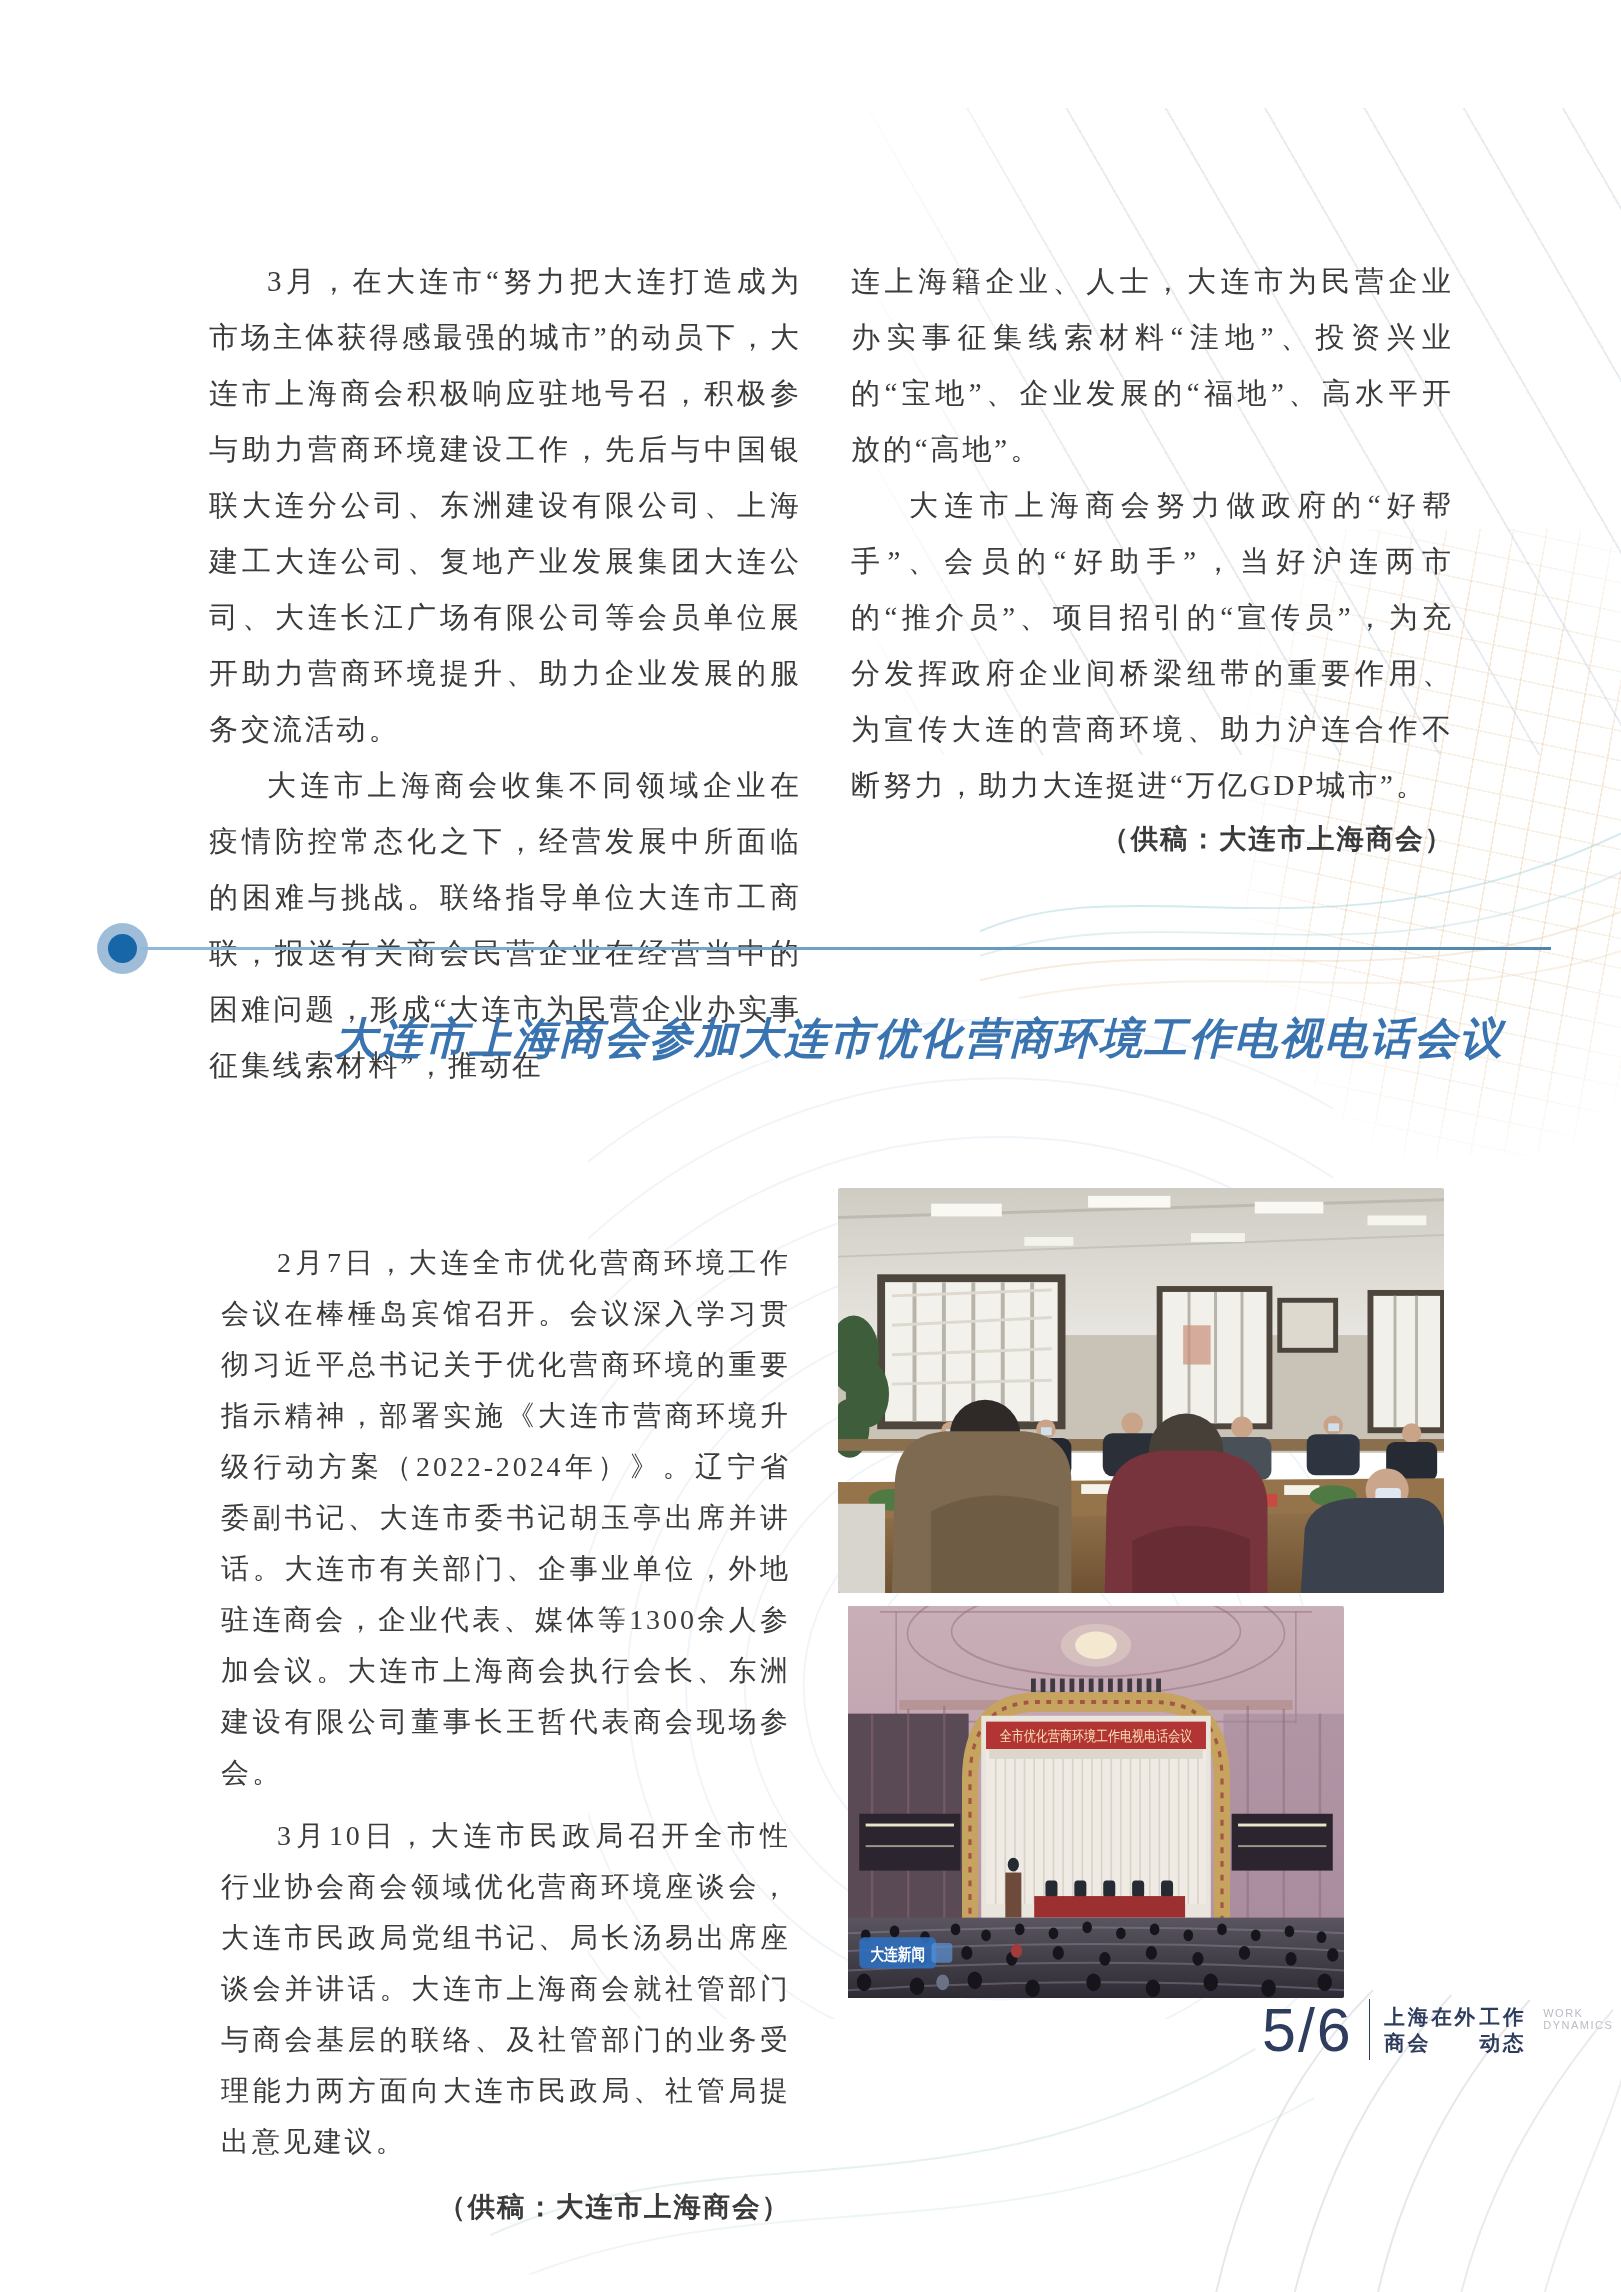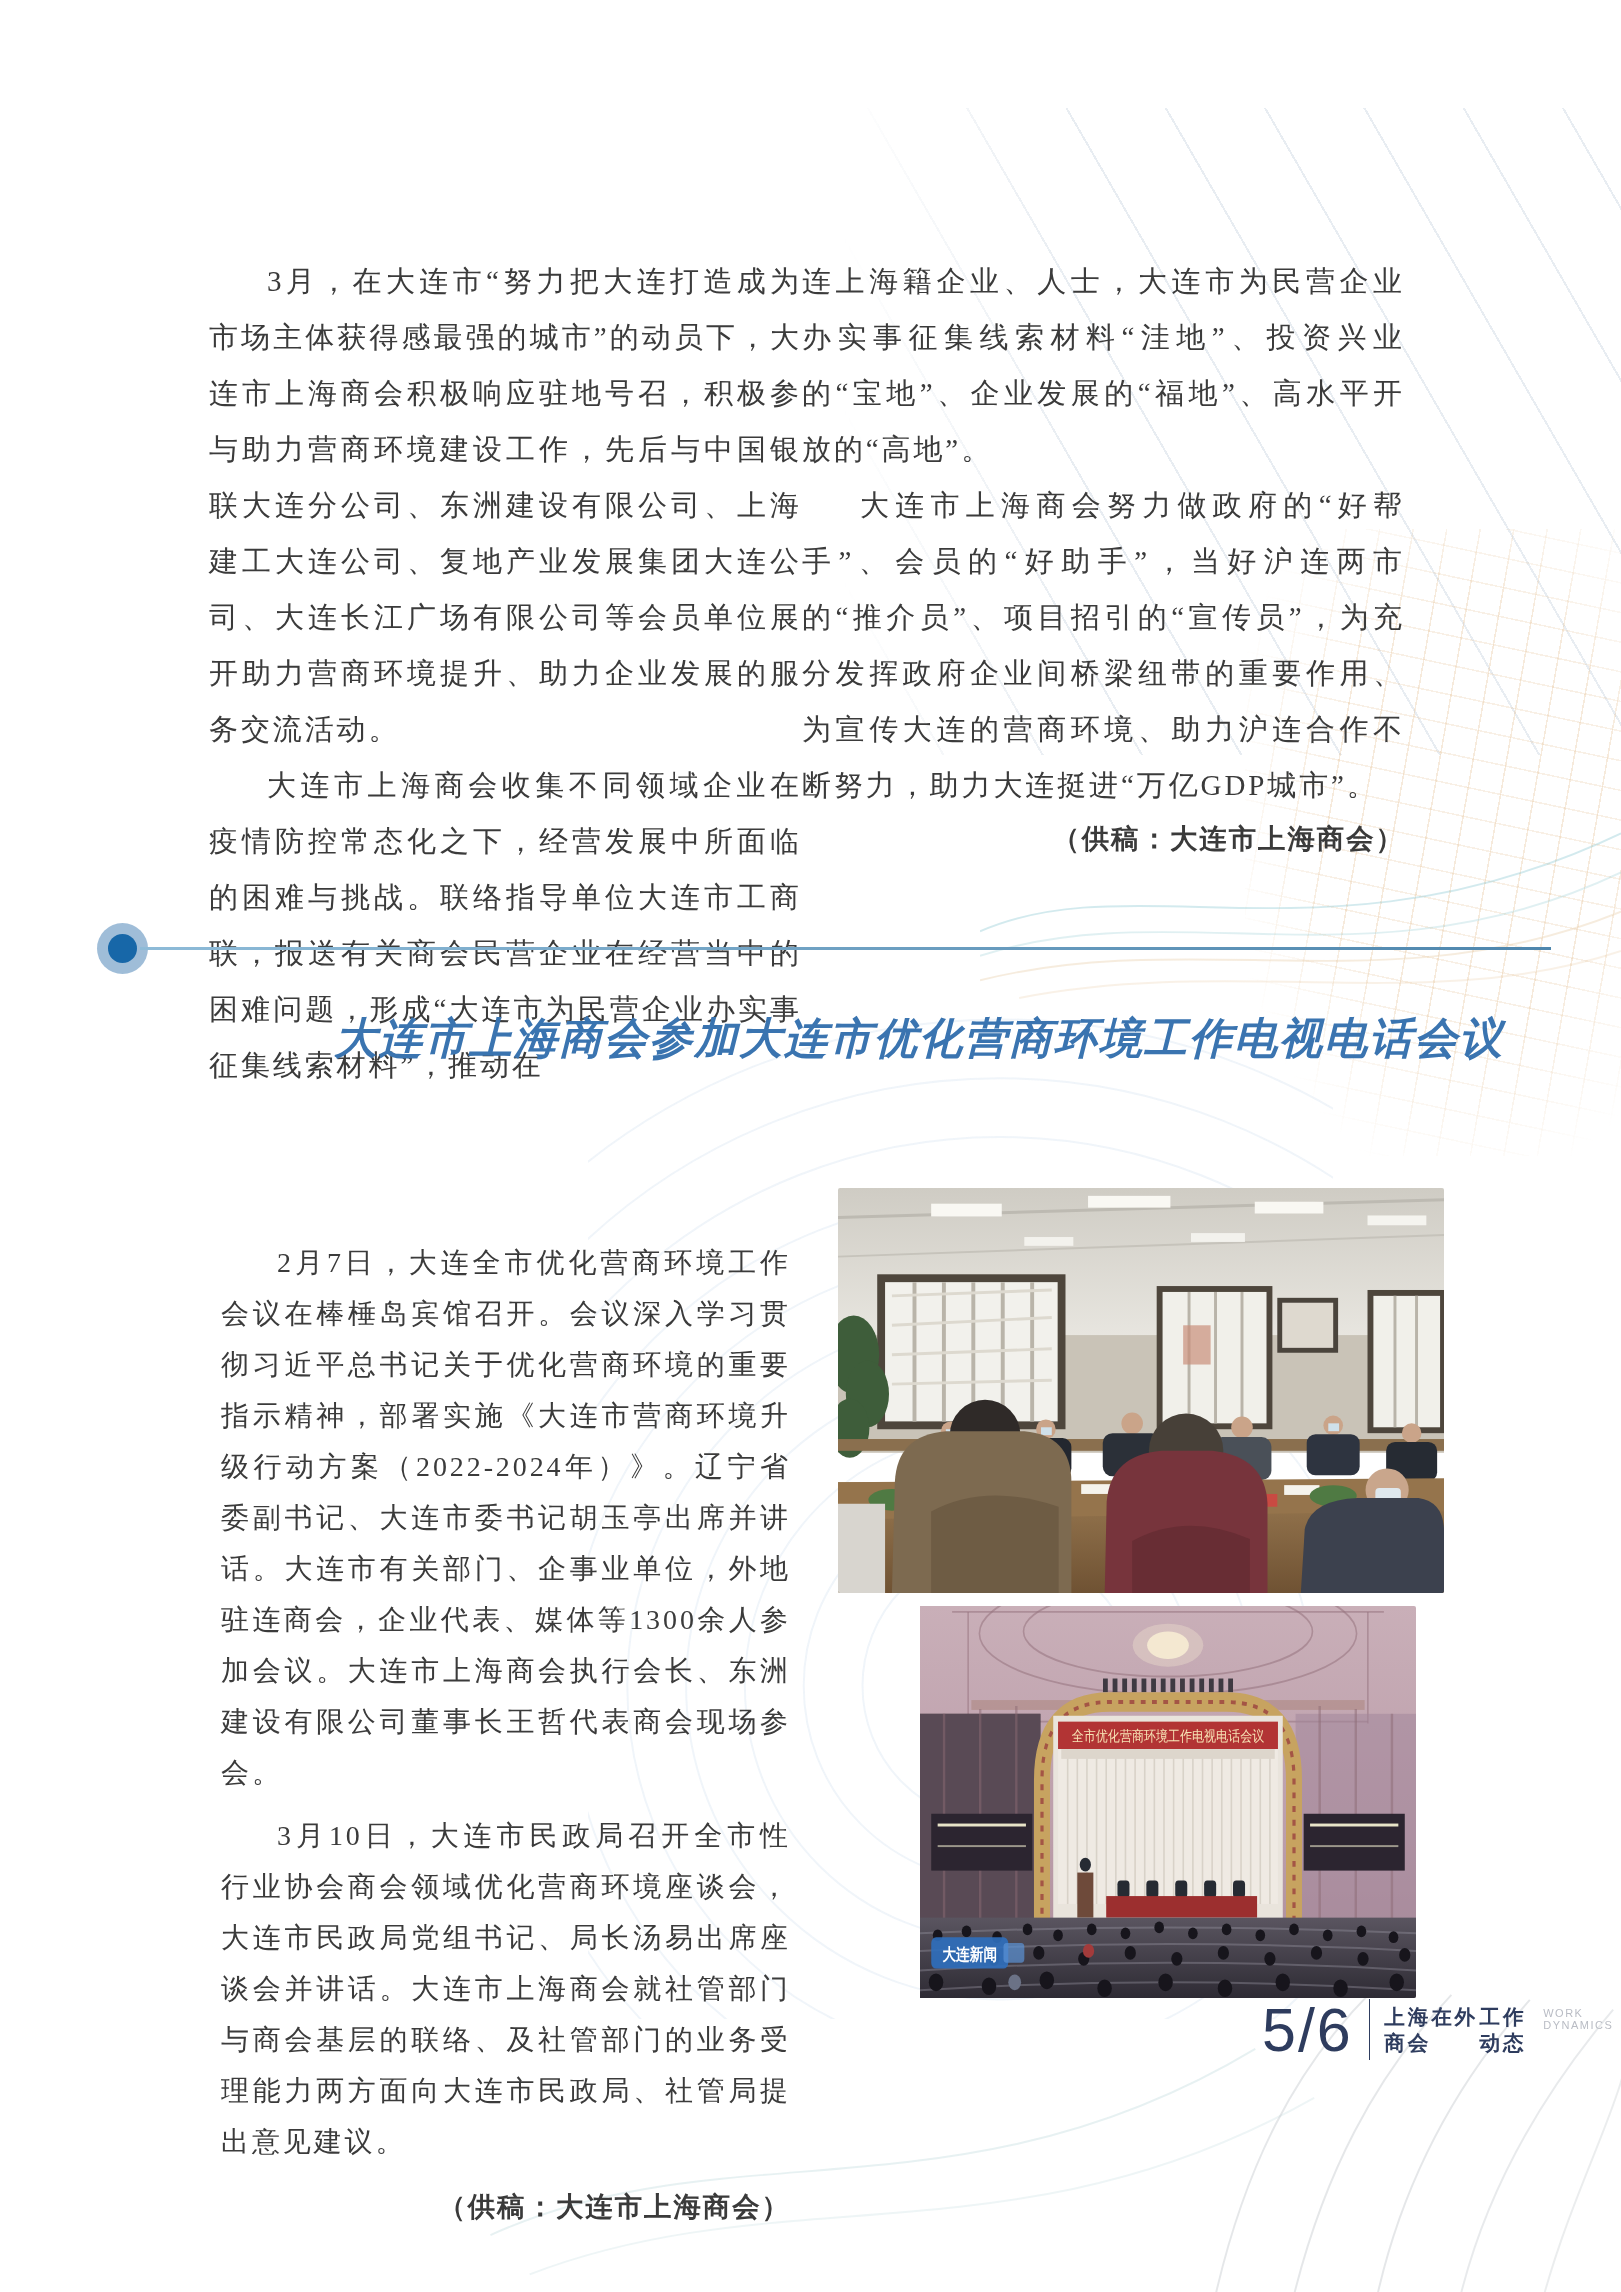--- a/index.html
+++ b/index.html
@@ -28,21 +28,21 @@
     -webkit-mask-image:radial-gradient(ellipse at 60% 45%,#000 45%,transparent 78%);
     mask-image:radial-gradient(ellipse at 60% 45%,#000 45%,transparent 78%);
   }
   .deco svg{display:block;width:100%;height:100%;}
   .deco-circles{left:588px;top:941px;width:745px;height:1078px;opacity:.8;}
   .deco-swirl-top{left:980px;top:745px;width:641px;height:255px;}
   .deco-bottom{left:412px;top:1990px;width:1210px;height:303px;}
   
   .top-article{position:absolute;left:209px;top:253px;width:1245px;display:flex;}
   .col{font-size:29px;line-height:56px;letter-spacing:2.9px;text-align:justify;}
-  .col-left{width:593px;}
+  .col-left{width:593px;margin-right:49px;}
   .col-right{width:603px;}
   .col p{margin:0;text-indent:2em;}
   .col p.noindent{text-indent:0;}
   .attribution{
     margin:0;text-indent:0;text-align:right;
     font-weight:bold;font-size:27.4px;letter-spacing:2px;color:#3a3a3a;font-family:Liberation Mono, monospace;
   }
   .attribution-top{margin-top:21.6px;}
   
   .divider{position:absolute;left:97px;top:922px;width:1460px;height:53px;}
@@ -66,21 +66,21 @@
     font-size:43px;line-height:69px;letter-spacing:2px;font-style:italic;
   }
   .section-title div{white-space:nowrap;}
   
   .lower-text{position:absolute;left:209px;top:1225px;width:594px;
     font-size:28px;line-height:51px;letter-spacing:2.9px;text-align:justify;}
   .lower-text p{margin:12px;text-indent:2em;}
   .attribution-lower{margin-top:15.7px !important;}
   .photo{position:absolute;border-radius:2px;overflow:hidden;}
   .photo-1{left:838px;top:1188px;width:606px;height:405px;}
-  .photo-2{left:882px;top:1606px;width:496px;height:392px;padding-left:38px;}
+  .photo-2{left:810px;top:1606px;width:496px;height:392px;padding-left:38px;}
   .photo svg{display:block;width:100%;height:100%;}
   
   .footer{
     position:absolute;left:1262px;top:1995px;height:69px;
     display:flex;align-items:center;
     font-family:"Liberation Sans","DejaVu Sans",sans-serif;
   }
   .page-number{font-size:61px;font-weight:500;color:#2e3c5e;letter-spacing:2px;}
   .footer-bar{width:2.9px;height:61px;background:#2e3c5e;margin:0 13.7px 0 15.7px;}
   .brand{display:flex;justify-content:center;}

